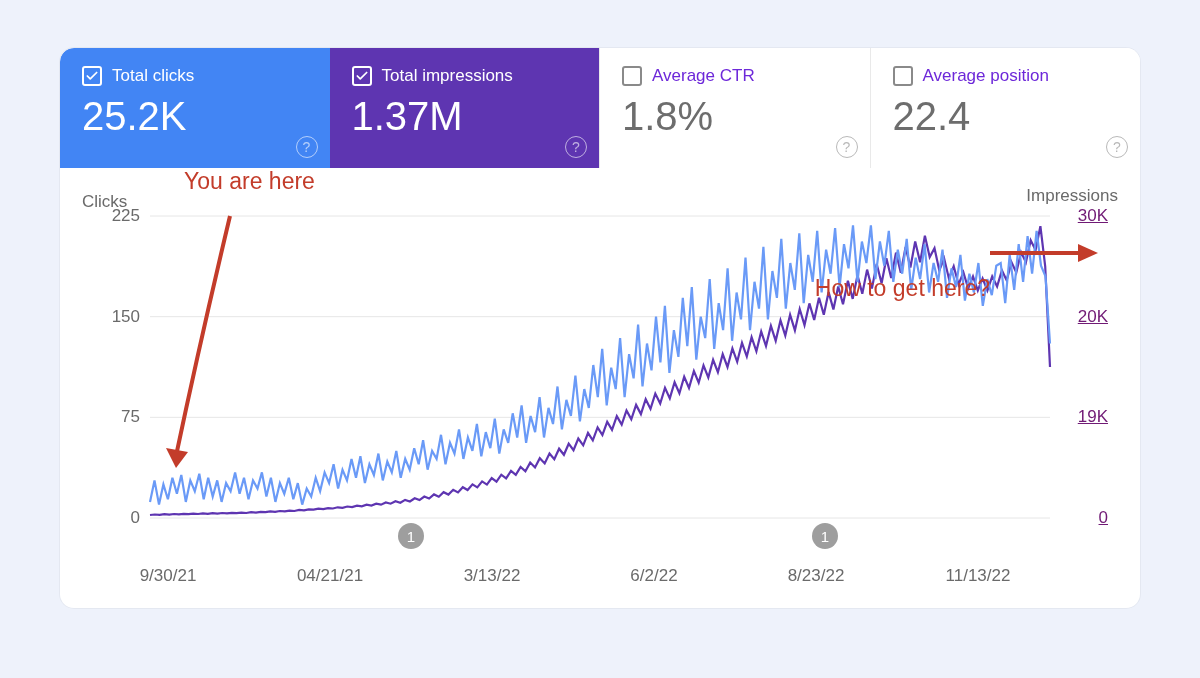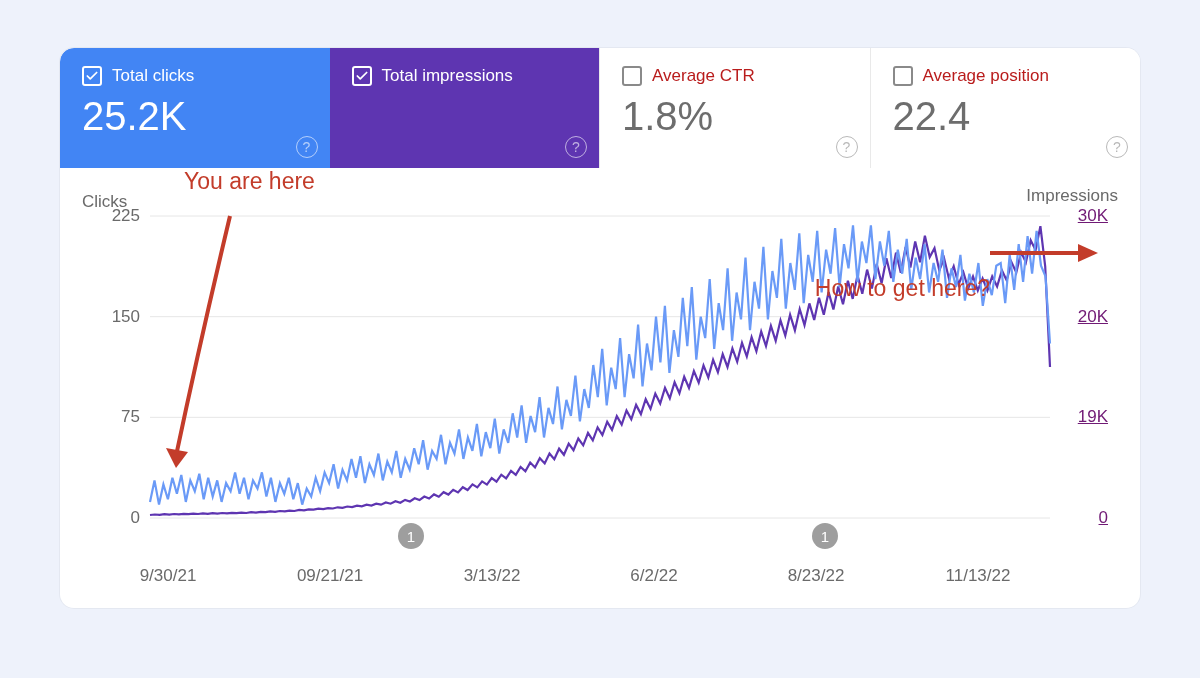--- a/index.html
+++ b/index.html
@@ -25,21 +25,21 @@
     flex: 1 1 0;
     position: relative;
     padding: 18px 22px 14px 22px;
     background: #fff;
   }
   .metric + .metric { border-left: 1px solid #e9e9e9; }
   .metric.blue   { background: #4285f4; color: #fff; border-radius: 14px 0 0 0; }
   .metric.purple { background: #5e35b1; color: #fff; border-left: none; }
   .metric .top { display: flex; align-items: center; gap: 10px; font-size: 17px; margin-bottom: 8px; }
   .metric.blue .top, .metric.purple .top { color: #fff; }
-  .metric.white .top { color: #b91c1c; }
+  .metric.white .top { color: #6d28d9; }
   .metric .val { font-size: 40px; font-weight: 400; }
   .metric.white .val { color: #6d6d6d; }
   .metric .help {
     position: absolute;
     right: 12px;
     bottom: 10px;
     width: 22px; height: 22px;
     border: 1.5px solid currentColor;
     border-radius: 50%;
     display: flex; align-items: center; justify-content: center;
@@ -107,20 +107,21 @@
     </div>
     <div class="metric purple">
       <div class="top">
         <span class="cb on">
           <svg viewBox="0 0 24 24">
               <path d="M4 12l5 5L20 6" stroke="#fff" stroke-width="3" fill="none" stroke-linecap="round" stroke-linejoin="round"></path>
             </svg>
         </span>
         <span>Total impressions</span>
       </div>
+      <div class="val">1.37M</div>
       <div class="help">?</div>
     </div>
     <div class="metric white">
       <div class="top">
         <span class="cb">
           
         </span>
         <span>Average CTR</span>
       </div>
       <div class="val">1.8%</div>
@@ -163,21 +164,21 @@
         <polyline id="series-impr" fill="none" stroke="#5e35b1" stroke-width="2.2" points="0.0,299.0 4.8,298.5 9.6,298.8 14.4,298.2 19.3,298.6 24.1,298.0 28.9,298.4 33.7,297.8 38.5,298.2 43.3,297.6 48.1,298.0 52.9,297.4 57.8,297.8 62.6,297.2 67.4,297.6 72.2,297.0 77.0,297.4 81.8,296.8 86.6,297.2 91.4,296.6 96.3,297.0 101.1,296.2 105.9,296.6 110.7,295.8 115.5,296.2 120.3,295.4 125.1,295.8 129.9,295.0 134.8,295.4 139.6,294.6 144.4,295.0 149.2,293.9 154.0,294.3 158.8,293.3 163.6,293.7 168.4,292.7 173.3,293.1 178.1,292.1 182.9,292.5 187.7,291.3 192.5,291.9 197.3,290.5 202.1,291.1 207.0,289.7 211.8,290.3 216.6,288.7 221.4,289.5 226.2,287.7 231.0,288.7 235.8,286.5 240.6,287.7 245.5,285.3 250.3,286.7 255.1,283.9 259.9,285.5 264.7,282.3 269.5,284.1 274.3,280.5 279.1,282.5 284.0,278.4 288.8,280.7 293.6,276.2 298.4,278.6 303.2,273.8 308.0,276.4 312.8,271.2 317.6,274.0 322.5,268.4 327.3,271.4 332.1,265.4 336.9,268.6 341.7,262.1 346.5,265.6 351.3,258.7 356.1,262.3 361.0,254.9 365.8,258.9 370.6,250.9 375.4,255.3 380.2,246.6 385.0,251.5 389.8,242.2 394.7,247.4 399.5,237.6 404.3,243.2 409.1,232.7 413.9,238.8 418.7,227.7 423.5,234.2 428.3,222.5 433.2,229.3 438.0,217.0 442.8,224.3 447.6,211.4 452.4,219.1 457.2,205.8 462.0,213.8 466.8,200.1 471.7,208.6 476.5,194.5 481.3,203.3 486.1,188.9 490.9,198.1 495.7,183.2 500.5,192.9 505.3,177.6 510.2,187.6 515.0,171.9 519.8,182.4 524.6,166.3 529.4,177.2 534.2,160.7 539.0,171.9 543.9,155.0 548.7,166.7 553.5,149.4 558.3,161.5 563.1,143.8 567.9,156.2 572.7,138.1 577.5,151.0 582.4,132.5 587.2,145.8 592.0,126.8 596.8,140.5 601.6,121.2 606.4,135.3 611.2,115.6 616.0,130.1 620.9,109.9 625.7,124.8 630.5,104.3 635.3,119.6 640.1,98.7 644.9,114.4 649.7,93.0 654.5,109.1 659.4,87.4 664.2,103.9 669.0,81.7 673.8,98.7 678.6,76.1 683.4,93.4 688.2,70.5 693.0,88.2 697.9,64.8 702.7,82.9 707.5,59.2 712.3,77.7 717.1,53.6 721.9,72.5 726.7,47.9 731.6,67.2 736.4,42.3 741.2,62.0 746.0,36.6 750.8,56.8 755.6,31.0 760.4,51.5 765.2,25.4 770.1,46.3 774.9,19.7 779.7,41.1 784.5,32.2 789.3,54.4 794.1,42.3 798.9,62.4 803.7,50.3 808.6,68.5 813.4,56.4 818.2,72.5 823.0,60.4 827.8,74.5 832.6,62.4 837.4,74.5 842.2,60.4 847.1,70.5 851.9,54.4 856.7,64.4 861.5,46.3 866.3,56.4 871.1,36.2 875.9,46.3 880.7,24.2 885.6,34.2 890.4,10.1 895.2,50.3 900.0,151.0"></polyline>
         <polyline id="series-clicks" fill="none" stroke="#6a9af7" stroke-width="2.2" points="0.0,285.9 4.5,264.4 9.0,288.6 13.4,268.4 17.9,283.2 22.4,261.7 26.9,277.8 31.3,259.0 35.8,285.9 40.3,264.4 44.8,275.2 49.3,257.7 53.7,283.2 58.2,261.7 62.7,280.5 67.2,264.4 71.6,285.9 76.1,267.1 80.6,275.2 85.1,256.4 89.6,277.8 94.0,261.7 98.5,283.2 103.0,264.4 107.5,272.5 111.9,256.4 116.4,280.5 120.9,261.7 125.4,285.9 129.9,267.1 134.3,277.8 138.8,261.7 143.3,283.2 147.8,267.1 152.2,288.6 156.7,272.5 161.2,280.5 165.7,261.7 170.1,275.2 174.6,256.4 179.1,267.1 183.6,248.3 188.1,272.5 192.5,253.7 197.0,264.4 201.5,242.9 206.0,261.7 210.4,240.3 214.9,267.1 219.4,248.3 223.9,259.0 228.4,237.6 232.8,264.4 237.3,245.6 241.8,256.4 246.3,234.9 250.7,261.7 255.2,242.9 259.7,253.7 264.2,232.2 268.7,248.3 273.1,224.2 277.6,253.7 282.1,234.9 286.6,242.9 291.0,218.8 295.5,248.3 300.0,226.8 304.5,237.6 309.0,213.4 313.4,242.9 317.9,221.5 322.4,234.9 326.9,208.0 331.3,240.3 335.8,216.1 340.3,232.2 344.8,202.7 349.3,237.6 353.7,213.4 358.2,226.8 362.7,197.3 367.2,221.5 371.6,189.3 376.1,226.8 380.6,200.0 385.1,216.1 389.6,181.2 394.0,221.5 398.5,191.9 403.0,208.0 407.5,170.5 411.9,213.4 416.4,183.9 420.9,200.0 425.4,159.7 429.9,205.4 434.3,173.1 438.8,191.9 443.3,149.0 447.8,181.2 452.2,132.9 456.7,189.3 461.2,151.7 465.7,173.1 470.1,122.1 474.6,181.2 479.1,138.2 483.6,162.4 488.1,108.7 492.5,170.5 497.0,127.5 501.5,154.4 506.0,100.7 510.4,146.3 514.9,89.9 519.4,157.0 523.9,114.1 528.4,140.9 532.8,81.9 537.3,130.2 541.8,71.1 546.3,143.6 550.7,100.7 555.2,122.1 559.7,63.1 564.2,132.9 568.7,87.2 573.1,114.1 577.6,52.3 582.1,124.8 586.6,76.5 591.0,103.4 595.5,41.6 600.0,114.1 604.5,65.8 609.0,92.6 613.4,30.9 617.9,103.4 622.4,55.0 626.9,81.9 631.3,22.8 635.8,92.6 640.3,47.0 644.8,73.8 649.3,17.4 653.7,87.2 658.2,38.9 662.7,65.8 667.2,14.8 671.6,76.5 676.1,33.6 680.6,57.7 685.1,12.1 689.6,71.1 694.0,28.2 698.5,52.3 703.0,9.4 707.5,65.8 711.9,25.5 716.4,47.0 720.9,9.4 725.4,63.1 729.9,25.5 734.3,49.7 738.8,14.8 743.3,65.8 747.8,33.6 752.2,57.7 756.7,22.8 761.2,73.8 765.7,41.6 770.1,63.1 774.6,28.2 779.1,76.5 783.6,47.0 788.1,65.8 792.5,33.6 797.0,81.9 801.5,52.3 806.0,71.1 810.4,38.9 814.9,84.6 819.4,57.7 823.9,76.5 828.4,47.0 832.8,89.9 837.3,63.1 841.8,79.2 846.3,49.7 850.7,47.0 855.2,87.2 859.7,38.9 864.2,73.8 868.7,28.2 873.1,65.8 877.6,20.1 882.1,57.7 886.6,14.8 891.0,49.7 895.5,60.4 900.0,127.5"></polyline>
       </svg>
     </div>
 
     <div class="marker" style="left:calc(90px + 29% * (100% - 180px) / 100%); left:calc(90px + 0.29 * 900px); top:calc(48px + 302px + 18px);">1</div>
     <div class="marker" style="left:calc(90px + 0.75 * 900px); top:calc(48px + 302px + 18px);">1</div>
 
     <div class="xticks">
       <span class="xtick" style="left:2%">9/30/21</span>
-      <span class="xtick" style="left:20%">09/21/21</span>
+      <span class="xtick" style="left:20%">04/21/21</span>
       <span class="xtick" style="left:38%">3/13/22</span>
       <span class="xtick" style="left:56%">6/2/22</span>
       <span class="xtick" style="left:74%">8/23/22</span>
       <span class="xtick" style="left:92%">11/13/22</span>
     </div>
 
     <div class="anno" style="left:124px; top:0;">You are here</div>
     <svg class="arrow" style="position:absolute; left:100px; top:44px; width:90px; height:260px;">
       <path d="M70 4 Q 40 130 16 244"></path>
       <polygon class="arrowhead" points="16,256 6,236 28,240"></polygon>

